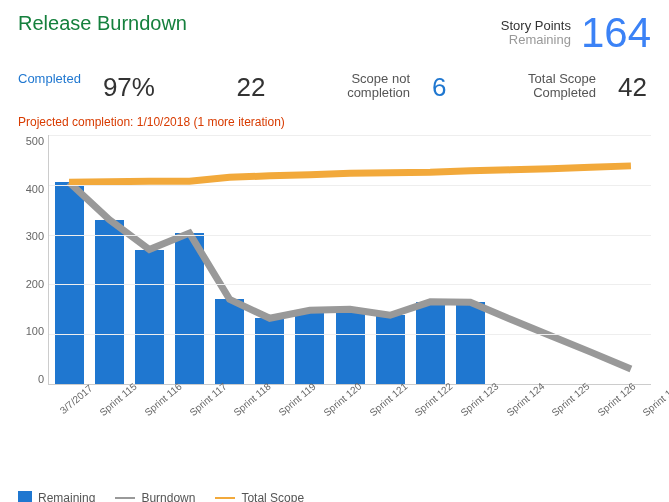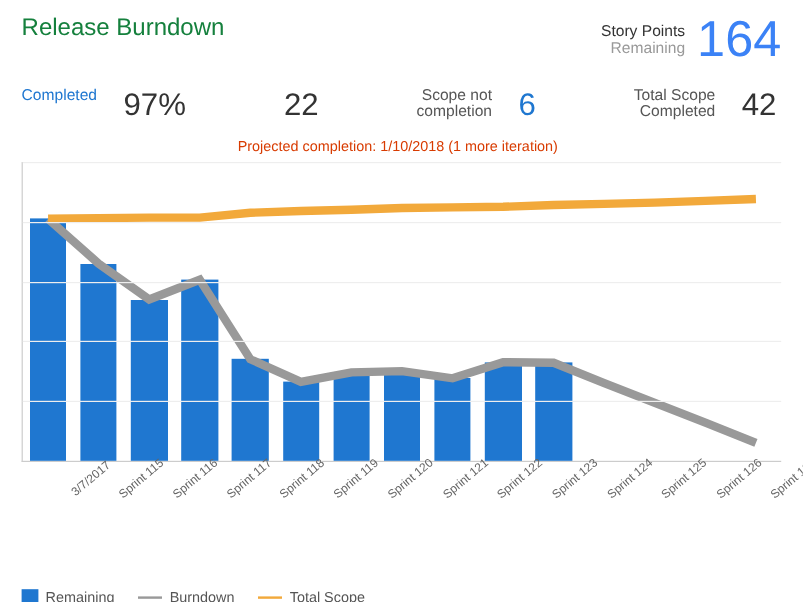--- a/index.html
+++ b/index.html
@@ -63,21 +63,21 @@
     font-size: 13px;
     color: #555;
   }
   .metric-value {
     font-size: 26px;
     font-weight: 300;
     color: #333;
   }
   .metric-value.blue { color: #1f77d0; }
   .projection {
-    text-align: center;
+    text-align: left;
     font-size: 12px;
     color: #d83b01;
     margin-top: 12px;
     padding-right: 6px;
   }
   .chart-wrap {
     position: relative;
     margin-top: 6px;
     height: 300px;
     display: flex;
@@ -196,20 +196,28 @@
       <div>Total Scope</div>
       <div>Completed</div>
     </div>
     <div class="metric-value">42</div>
   </div>
 </div>
 
 <div class="projection">Projected completion: 1/10/2018 (1 more iteration)</div>
 
 <div class="chart-wrap">
+  <div class="y-axis" id="y-axis">
+      <div>500</div>
+      <div>400</div>
+      <div>300</div>
+      <div>200</div>
+      <div>100</div>
+      <div>0</div>
+    </div>
   <div class="plot" id="plot">
     <div class="bars" id="bars">
         <div class="bar-slot">
           <div class="bar" style="height: 81%;"></div>
         </div>
         <div class="bar-slot">
           <div class="bar" style="height: 66%;"></div>
         </div>
         <div class="bar-slot">
           <div class="bar" style="height: 54%;"></div>

